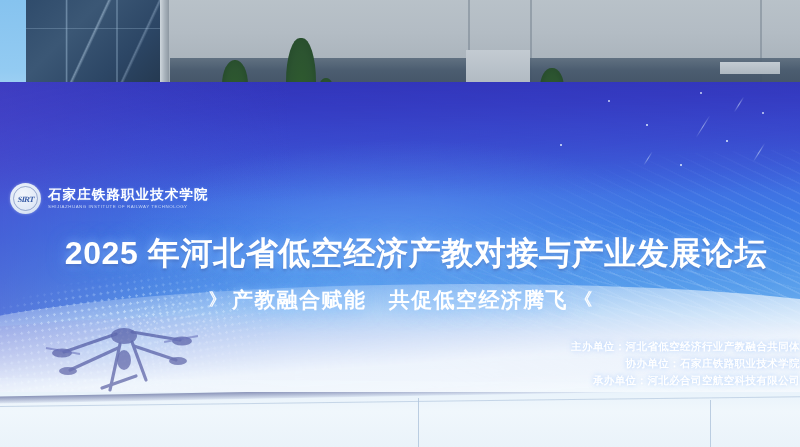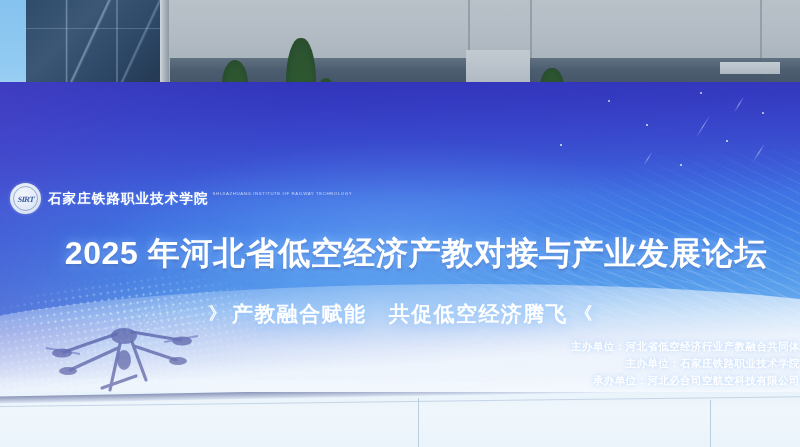--- a/index.html
+++ b/index.html
@@ -262,21 +262,21 @@
     left: 50%; top: 50%;
     transform: translate(-50%,-50%) skewX(-12deg);
     font-size: 8px;
     letter-spacing: -.5px;
     font-weight: 700;
     color: #3a5ea8;
     font-family: "Liberation Serif", serif;
   }
   .logo-text-wrap {
     display: flex;
-    flex-direction: row;
+    flex-direction: column;
     gap: 4px;
   }
   .logo-cn {
     font-size: 13.5px;
     font-weight: 700;
     color: #ffffff;
     letter-spacing: 1.1px;
     line-height: 1;
     text-shadow: 0 0 3px rgba(120,170,255,.5);
   }
@@ -301,21 +301,21 @@
     line-height: 1.05;
     white-space: nowrap;
     text-shadow:
       0 0 10px rgba(135,190,255,.75),
       0 0 22px rgba(110,170,250,.45),
       0 2px 3px rgba(25,35,110,.35);
     margin-left: 16px;
   }
   .title-sub {
     position: absolute;
-    left: 0; top: 220px;
+    left: 0; top: 206px;
     width: 800px;
     text-align: center;
     font-size: 21px;
     font-weight: 700;
     color: #ffffff;
     letter-spacing: 1.4px;
     line-height: 1.1;
     white-space: nowrap;
     text-shadow:
       0 0 9px rgba(150,200,255,.85),
@@ -465,21 +465,21 @@
     <div class="title-main">2025 年河北省低空经济产教对接与产业发展论坛</div>
 
     <div class="title-sub">
       <span class="sub-arrow">》</span>
       <span>产教融合赋能　共促低空经济腾飞</span>
       <span class="sub-arrow">《</span>
     </div>
 
     <div class="orgs">
       <div class="org-line">主办单位：河北省低空经济行业产教融合共同体</div>
-      <div class="org-line">主办单位：石家庄铁路职业技术学院</div>
+      <div class="org-line">协办单位：石家庄铁路职业技术学院</div>
       <div class="org-line">承办单位：河北必合司空航空科技有限公司</div>
     </div>
 
   </div>
 
   <div class="below-banner">
     <div class="below-edge"></div>
     <div class="below-seam h"></div>
     <div class="below-seam" style="left:418px;"></div>
     <div class="below-seam" style="left:710px;top:8px;height:47px;"></div>

